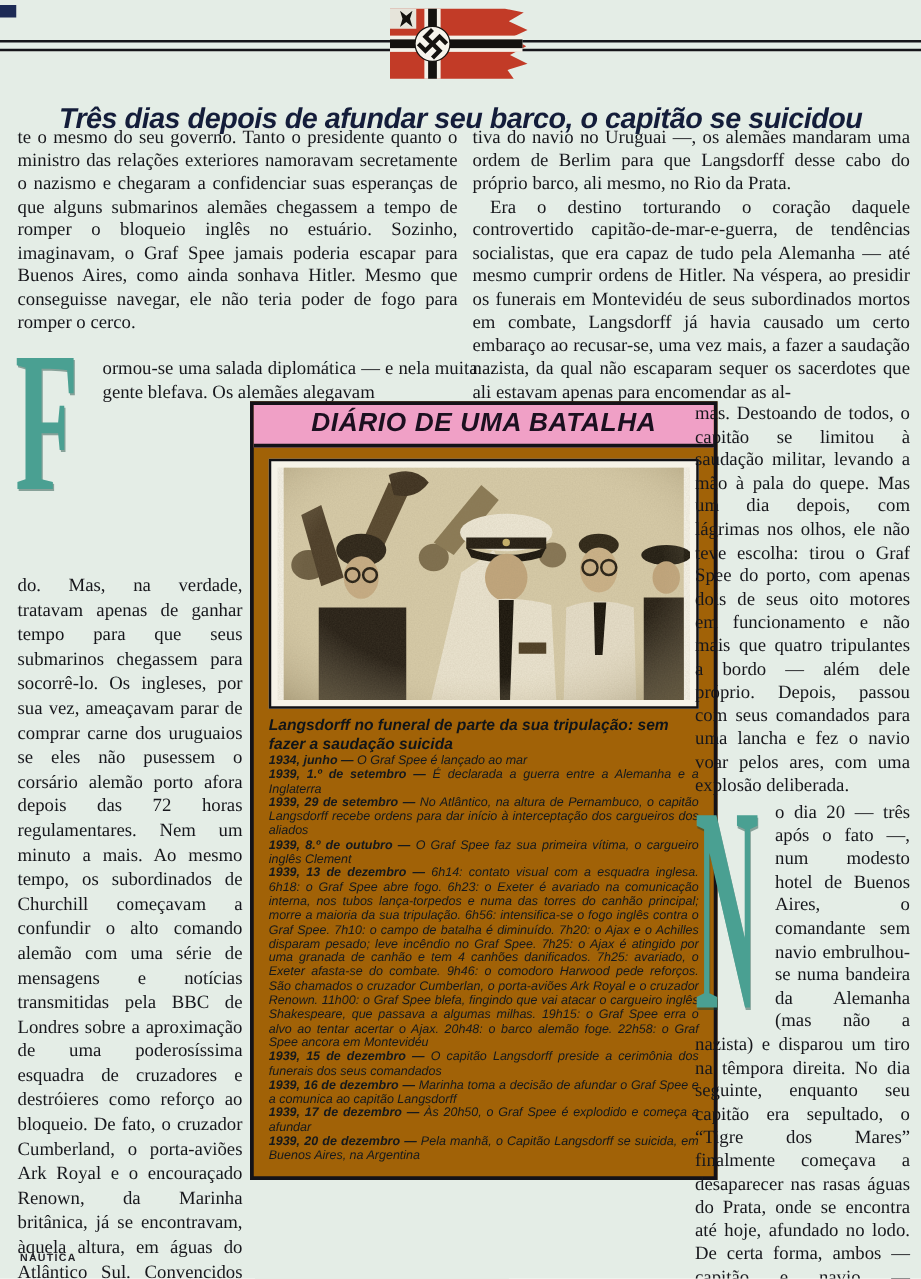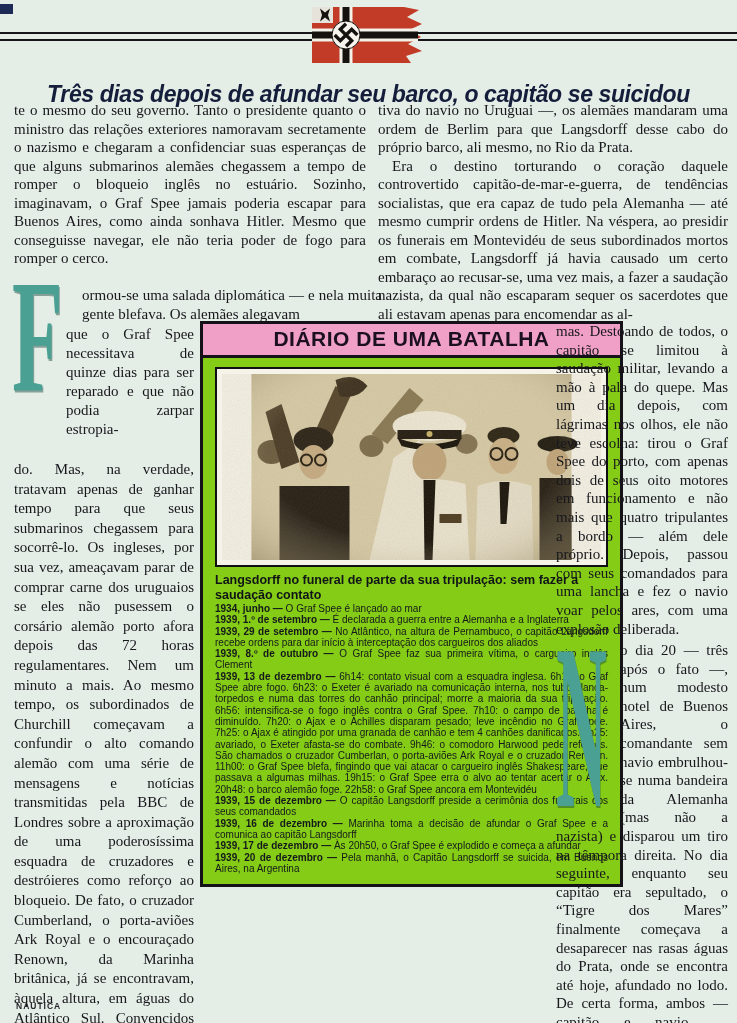--- a/index.html
+++ b/index.html
@@ -25,22 +25,22 @@
   .fbeside{left:66px;top:325px;width:128px;line-height:19px;}
   .frest{left:14px;top:460px;width:180px;line-height:19.6px;}
   
   .rightcol{left:556px;top:322px;width:172px;line-height:18.6px;}
   .rightcol .npar{margin-top:3px;}
   .dcN{float:left;width:58px;height:168px;margin:6px 6px 0 0;position:relative;}
   .dcN i{position:absolute;left:0;top:0;font-style:normal;font-family:"Liberation Serif",serif;
          font-weight:bold;color:#4aa092;text-shadow:2px 2px 0 rgba(23,69,60,.45);
          font-size:235px;line-height:160px;transform:scaleX(.30);transform-origin:0 0;}
   
-  .diary{position:absolute;left:200px;top:321px;width:423px;border:3px solid #141218;
-         background:#84cc16;box-sizing:border-box;}
+  .diary{position:absolute;left:200px;top:321px;width:374px;border:3px solid #141218;
+         background:#a16207;box-sizing:border-box;font-style:italic;}
   .diary-title{background:#f0a0c6;border-bottom:3px solid #141218;text-align:center;
                font-family:"Liberation Sans",sans-serif;font-weight:bold;font-size:21px;
                letter-spacing:.5px;color:#1c1020;padding:3px 0 4px;}
   .diary-body{padding:9px 12px 10px;}
   .photo-frame{border:2px solid #101014;background:#f6f3e8;padding:5px;}
   .photo-frame svg{display:block;width:100%;height:186px;}
   .caption{margin-top:6px;font-family:"Liberation Sans",sans-serif;font-weight:bold;
            font-size:12.5px;line-height:15px;color:#101418;}
   .timeline{font-family:"Liberation Sans",sans-serif;font-size:10px;
             line-height:11.3px;color:#14181c;text-align:justify;}
@@ -84,21 +84,20 @@
 
   <div class="col introR">
     <p>tiva do navio no Uruguai —, os alemães mandaram uma ordem de Berlim para que Langsdorff desse cabo do próprio barco, ali mesmo, no Rio da Prata.</p>
     <p class="p2">Era o destino torturando o coração daquele controvertido capitão-de-mar-e-guerra, de tendências socialistas, que era capaz de tudo pela Alemanha — até mesmo cumprir ordens de Hitler. Na véspera, ao presidir os funerais em Montevidéu de seus subordinados mortos em combate, Langsdorff já havia causado um certo embaraço ao recusar-se, uma vez mais, a fazer a saudação nazista, da qual não escaparam sequer os sacerdotes que ali estavam apenas para encomendar as al-</p>
   </div>
 
   <div class="dropcap dcF">
     <span>F</span>
   </div>
   <div class="col fwide">ormou-se uma salada diplomática — e nela muita gente blefava. Os alemães alegavam</div>
-  <div class="col fbeside">que o Graf Spee necessitava de quinze dias para ser reparado e que não podia zarpar estropia-</div>
   <div class="col frest">do. Mas, na verdade, tratavam apenas de ganhar tempo para que seus submarinos chegassem para socorrê-lo. Os ingleses, por sua vez, ameaçavam parar de comprar carne dos uruguaios se eles não pusessem o corsário alemão porto afora depois das 72 horas regulamentares. Nem um minuto a mais. Ao mesmo tempo, os subordinados de Churchill começavam a confundir o alto comando alemão com uma série de mensagens e notícias transmitidas pela BBC de Londres sobre a aproximação de uma poderosíssima esquadra de cruzadores e destróieres como reforço ao bloqueio. De fato, o cruzador Cumberland, o porta-aviões Ark Royal e o encouraçado Renown, da Marinha britânica, já se encontravam, àquela altura, em águas do Atlântico Sul. Convencidos de que o Graf Spee seria liquidado na saída — algo tão humilhante para o III Reich quanto a retenção defini-</div>
 
   <div class="diary">
     <div class="diary-title">DIÁRIO DE UMA BATALHA</div>
     <div class="diary-body">
       <div class="photo-frame">
         <svg viewBox="0 0 320 186" xmlns="http://www.w3.org/2000/svg">
           <defs>
             <radialGradient id="vig" cx="50%" cy="45%" r="75%">
               <stop offset="60%" stop-color="#d8cca9" stop-opacity="0"></stop>
@@ -143,21 +142,21 @@
           <path d="M226 112 Q252 102 280 112 L282 186 L224 186 Z" fill="#e7dfca"></path>
           <polygon points="248,108 258,108 255,150 249,150" fill="#17120a"></polygon>
 
           <ellipse cx="306" cy="70" rx="20" ry="8" fill="#1f1a10"></ellipse>
           <ellipse cx="306" cy="88" rx="11" ry="13" fill="#c2a67c"></ellipse>
           <rect x="288" y="104" width="32" height="82" fill="#241d13"></rect>
           <rect width="320" height="186" fill="url(#vig)"></rect>
           <rect width="320" height="186" filter="url(#grain)"></rect>
         </svg>
       </div>
-      <div class="caption">Langsdorff no funeral de parte da sua tripulação: sem fazer a saudação contato</div>
+      <div class="caption">Langsdorff no funeral de parte da sua tripulação: sem fazer a saudação suicida</div>
       <div class="timeline">
 
           <p class="tl-entry"><b>1934, junho —</b> <span>O Graf Spee é lançado ao mar</span></p>
 
           <p class="tl-entry"><b>1939, 1.º de setembro —</b> <span>É declarada a guerra entre a Alemanha e a Inglaterra</span></p>
 
           <p class="tl-entry"><b>1939, 29 de setembro —</b> <span>No Atlântico, na altura de Pernambuco, o capitão Langsdorff recebe ordens para dar início à interceptação dos cargueiros dos aliados</span></p>
 
           <p class="tl-entry"><b>1939, 8.º de outubro —</b> <span>O Graf Spee faz sua primeira vítima, o cargueiro inglês Clement</span></p>
 

